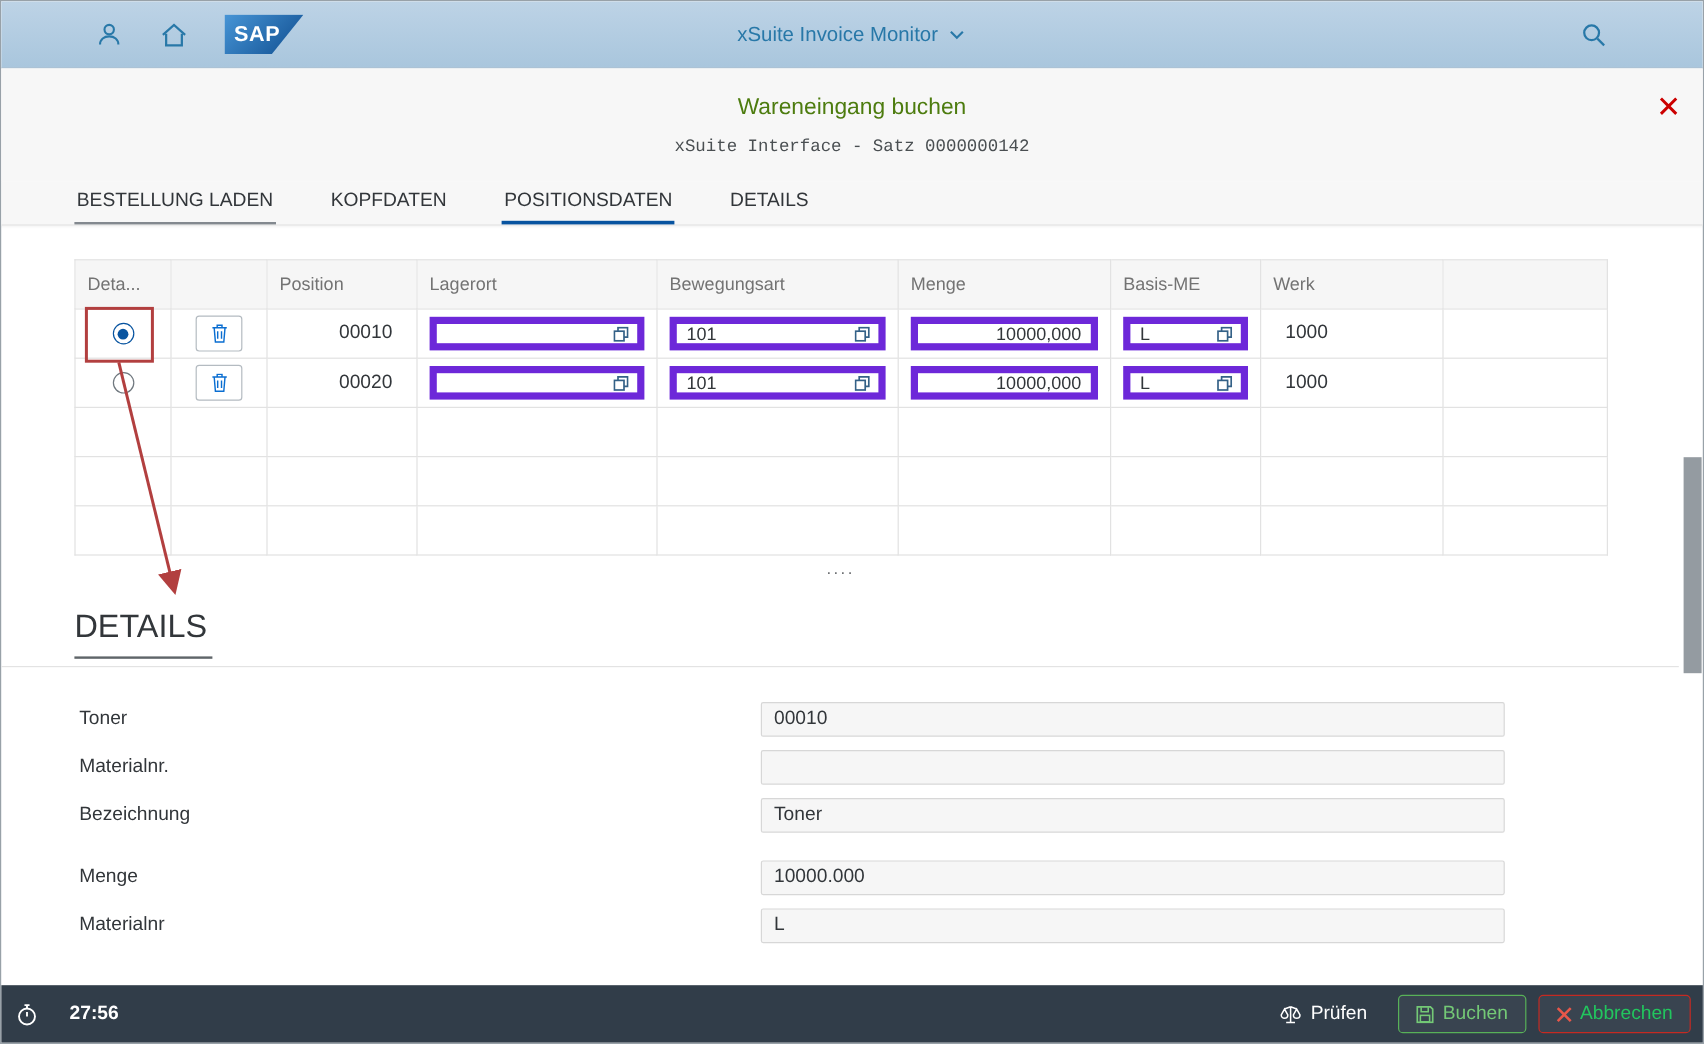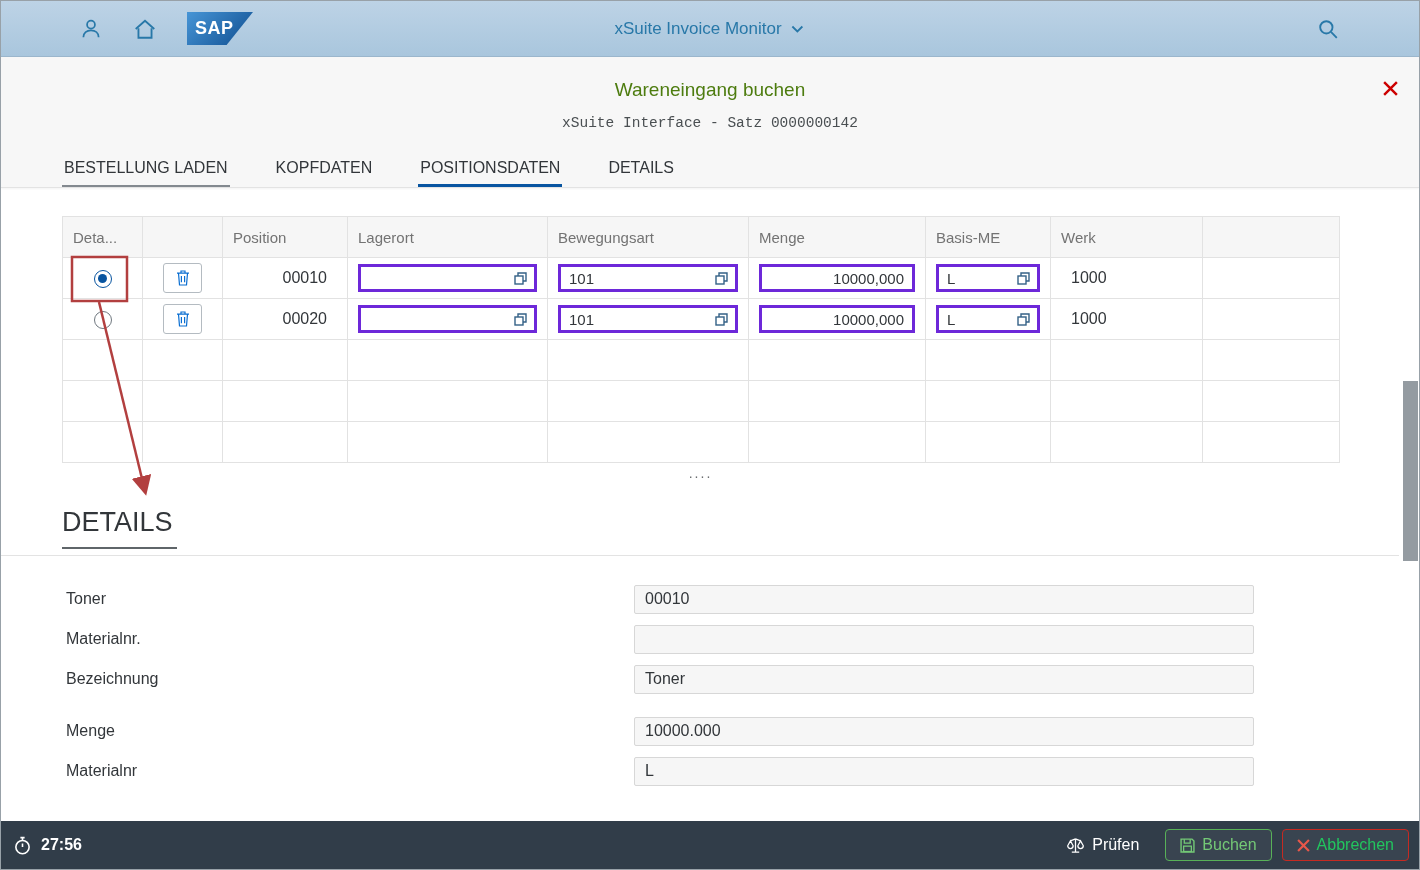--- a/index.html
+++ b/index.html
@@ -34,38 +34,38 @@
   thead th { background:#f6f6f6; color:#737373; padding-left:10px; }
   thead th.no-pad { padding-left:0; }
   td.c-center { text-align:center; vertical-align:middle; }
   td.c-pos { text-align:right; padding-right:20px; font-size:16px; }
   td.c-werk { padding-left:20px; font-size:16px; }
   .radio { width:18px; height:18px; border-radius:50%; border:1px solid #70787f; background:#fff; display:inline-flex; align-items:center; justify-content:center; vertical-align:middle; cursor:pointer; }
   .radio.selected { border-color:#0854a0; }
   .radio .dot { width:0; height:0; }
   .radio.selected .dot { width:9px; height:9px; border-radius:50%; background:#0854a0; }
   .del-btn { width:39px; height:30px; background:#fff; border:1px solid #b4bbc1; border-radius:3px; display:inline-flex; align-items:center; justify-content:center; cursor:pointer; vertical-align:middle; }
-  .cell-input { display:flex; align-items:center; margin:0 10px; height:28px; border:3px solid #6d28d9; background:#fff; }
+  .cell-input { display:flex; align-items:center; margin:0 10px; height:28px; border:6px solid #6d28d9; background:#fff; }
   .cell-input input { flex:1; min-width:0; border:none; outline:none; background:transparent; font-family:inherit; font-size:15px; color:#32363a; padding:0 6px 0 8px; }
   .cell-input input.right { text-align:right; padding-right:8px; }
   .vh-icon { display:flex; align-items:center; padding-right:7px; cursor:pointer; }
   .more-row { width:1277px; margin-left:61px; text-align:center; font-size:14px; color:#6a6d70; letter-spacing:2px; padding-top:2px; cursor:pointer; }
 
   
   .details-h { margin:26px 0 0 61px; display:inline-block; font-size:27px; font-weight:400; color:#32363a; padding:0 4px 9px 0; border-bottom:2px solid #5f6569; }
   .wide-divider { margin-top:6px; border-top:1px solid #e3e3e3; width:1398px; }
   .form { margin-top:23px; }
   .form-row { display:flex; align-items:center; height:40px; }
   .form-row.gap { margin-top:12px; }
   .form-row label { width:633px; padding-left:65px; font-size:16px; color:#32363a; }
   .detail-input { width:620px; height:29px; background:#f6f6f6; border:1px solid #d7d7d7; border-radius:2px; font-family:inherit; font-size:16px; color:#32363a; padding:0 10px; outline:none; }
 
   
   .footer { position:absolute; bottom:0; left:0; width:1420px; height:48px; background:#313d49; display:flex; align-items:center; padding:0 12px; }
-  .timer { display:flex; align-items:center; gap:9px; color:#fff; font-size:16px; font-weight:bold; }
+  .timer { display:flex; align-items:center; gap:26px; color:#fff; font-size:16px; font-weight:bold; }
   .foot-right { margin-left:auto; display:flex; align-items:center; }
   .pruefen { display:flex; align-items:center; gap:7px; color:#fff; font-size:16px; margin-right:26px; cursor:pointer; }
   .btn { display:flex; align-items:center; gap:7px; height:32px; padding:0 14px; border-radius:4px; background:rgba(255,255,255,.04); font-size:16px; cursor:pointer; }
   .btn-buchen { border:1px solid #58b158; color:#74c976; margin-right:10px; }
   .btn-abbrechen { border:1px solid #c52a22; color:#22c55e; }
 
   
   .scroll-thumb { position:absolute; right:1px; top:380px; width:15px; height:180px; background:#949ba1; cursor:pointer; }
   .annotation { position:absolute; left:0; top:0; pointer-events:none; z-index:40; }
 </style>

